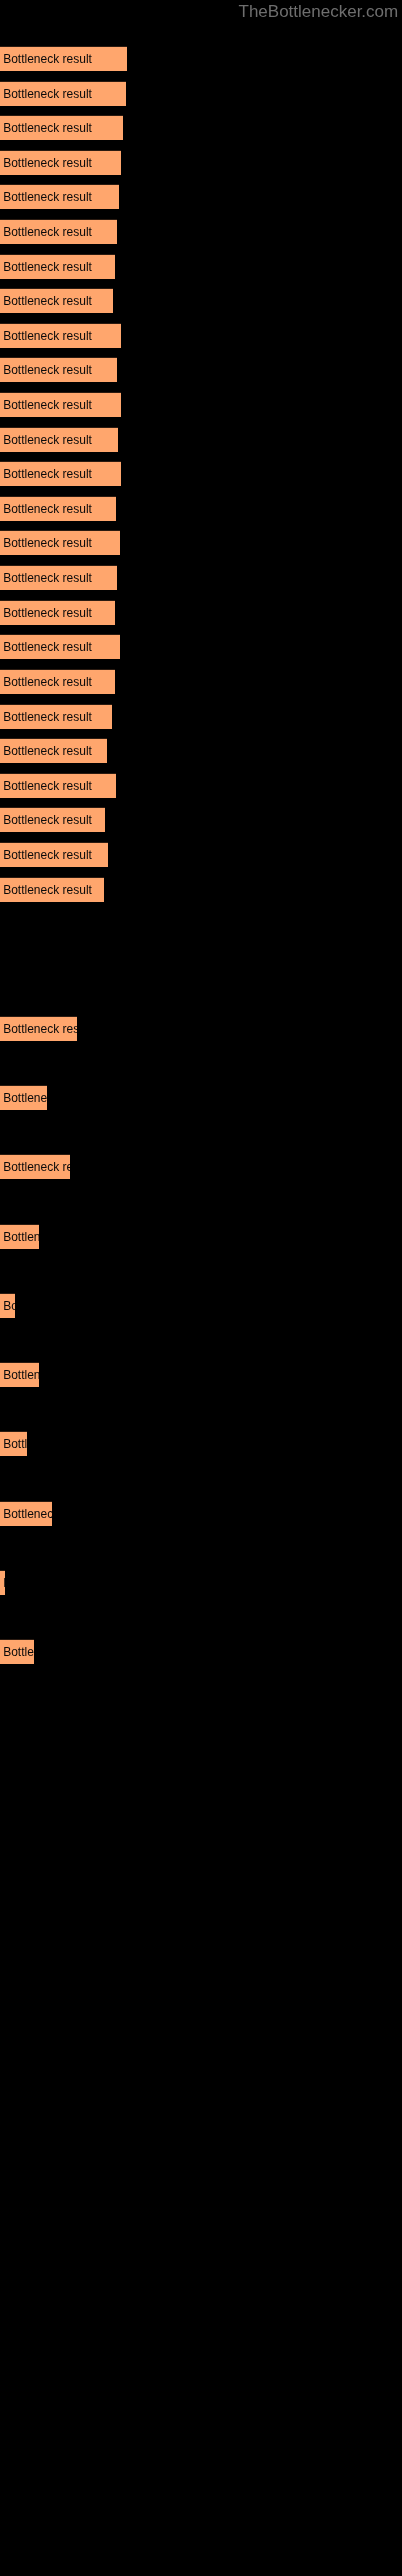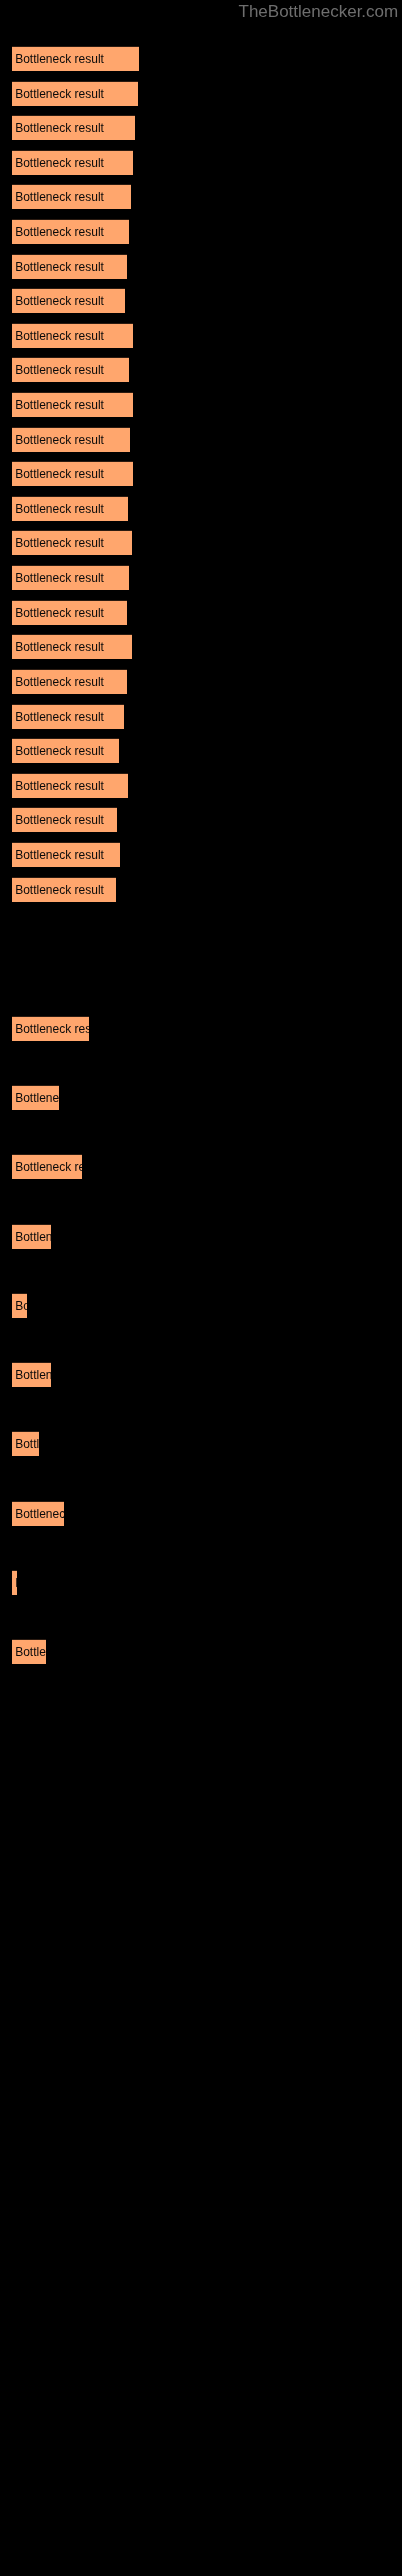--- a/index.html
+++ b/index.html
@@ -53,21 +53,21 @@
   .bar-row {
     position: absolute;
     left: 0;
     height: 25px;
     overflow: hidden;
     box-sizing: border-box;
   }
 
   .bar {
     position: absolute;
-    left: 12px;
+    left: 0;
     top: 0;
     height: 42px;
     background: #ffa66d;
     border-top: 0.8px solid #2a1a10;
     border-bottom: 0.8px solid #2a1a10;
     box-sizing: border-box;
     overflow: hidden;
     white-space: nowrap;
   }
 

